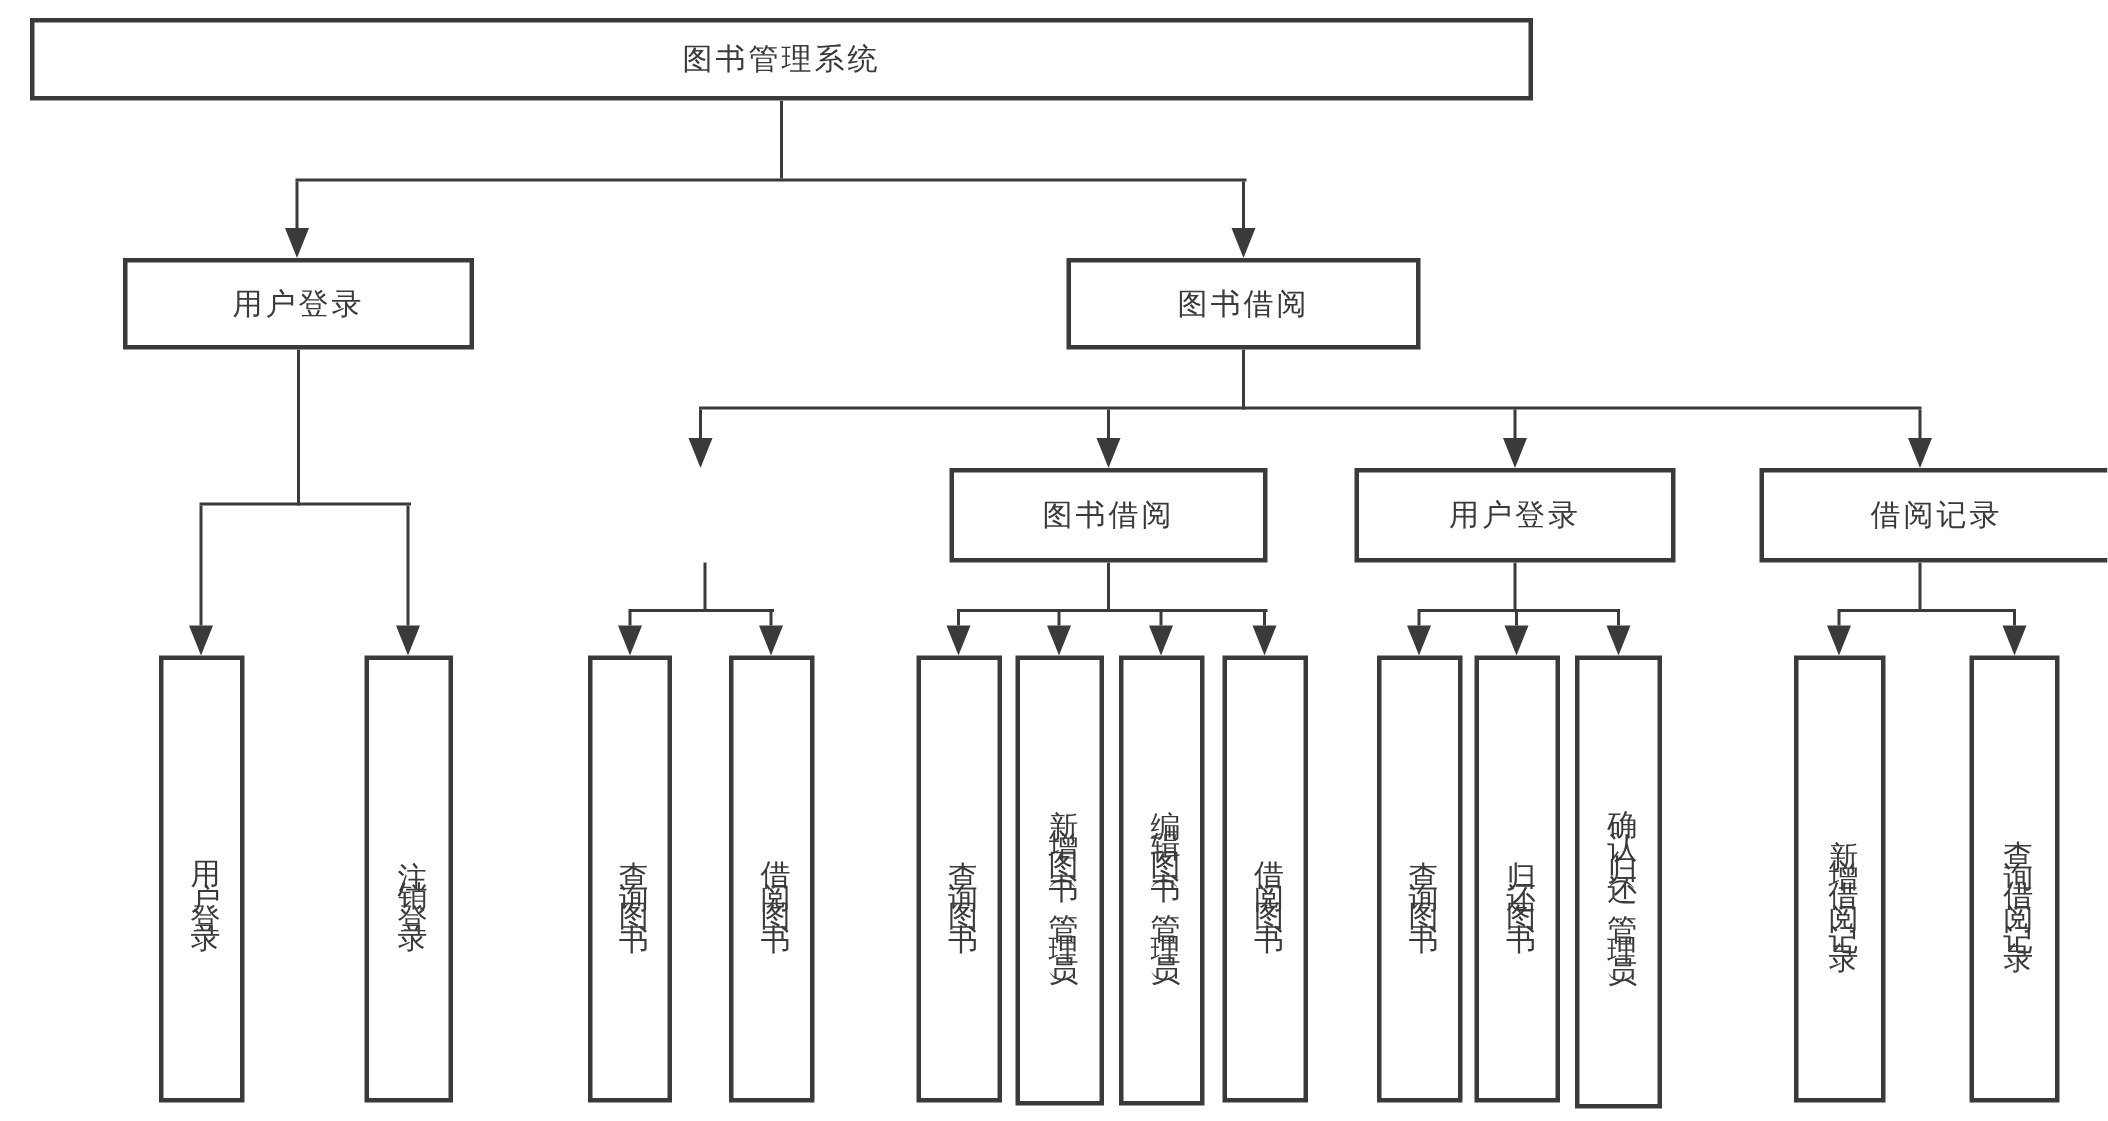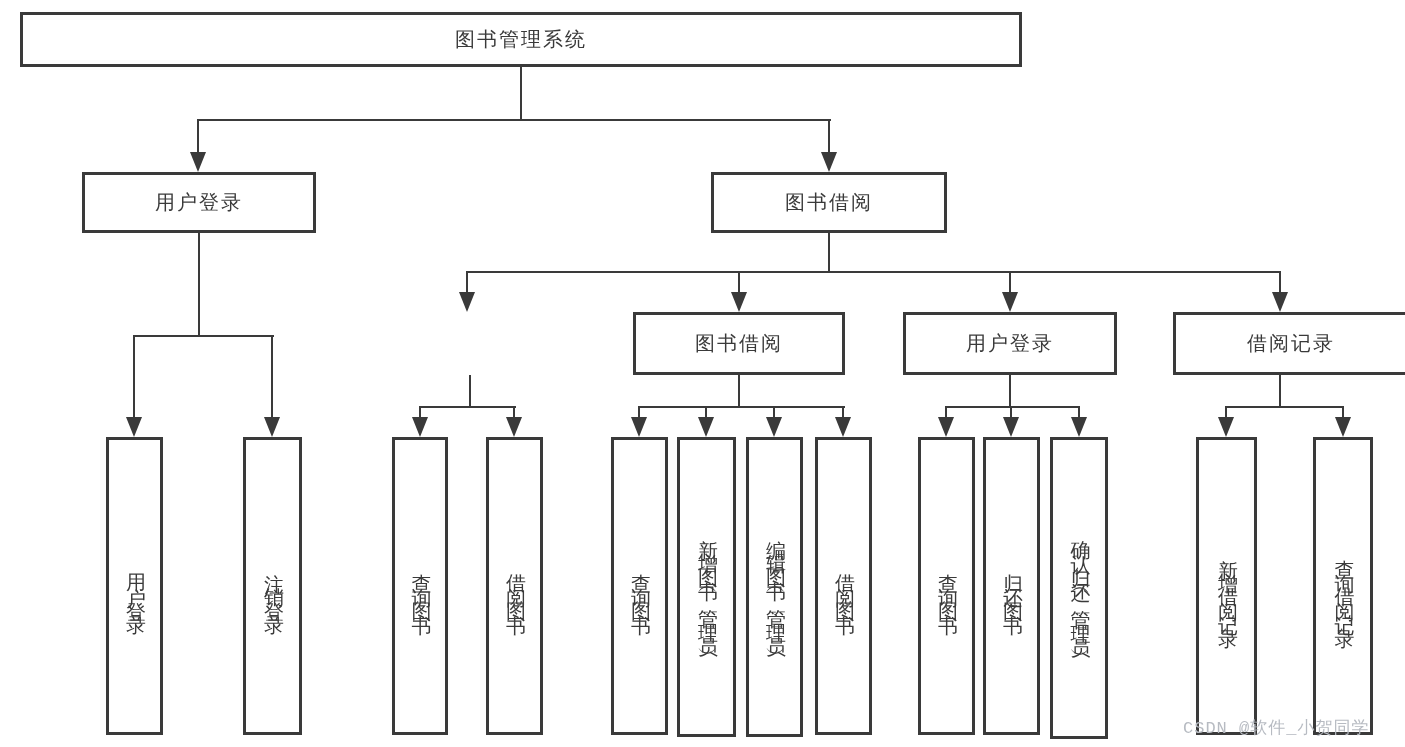--- a/index.html
+++ b/index.html
@@ -173,15 +173,14 @@
     <span class="leaf-label">确认归还（管理员）</span>
   </div>
 
   <div class="node" style="left:1196px;top:437px;width:61px;height:298px;">
     <span class="leaf-label">新增借阅记录</span>
   </div>
   <div class="node" style="left:1313px;top:437px;width:60px;height:298px;">
     <span class="leaf-label">查询借阅记录</span>
   </div>
 
-  <div class="watermark">CSDN @软件_小贺同学</div>
 
 </div>
 
 </body></html>

